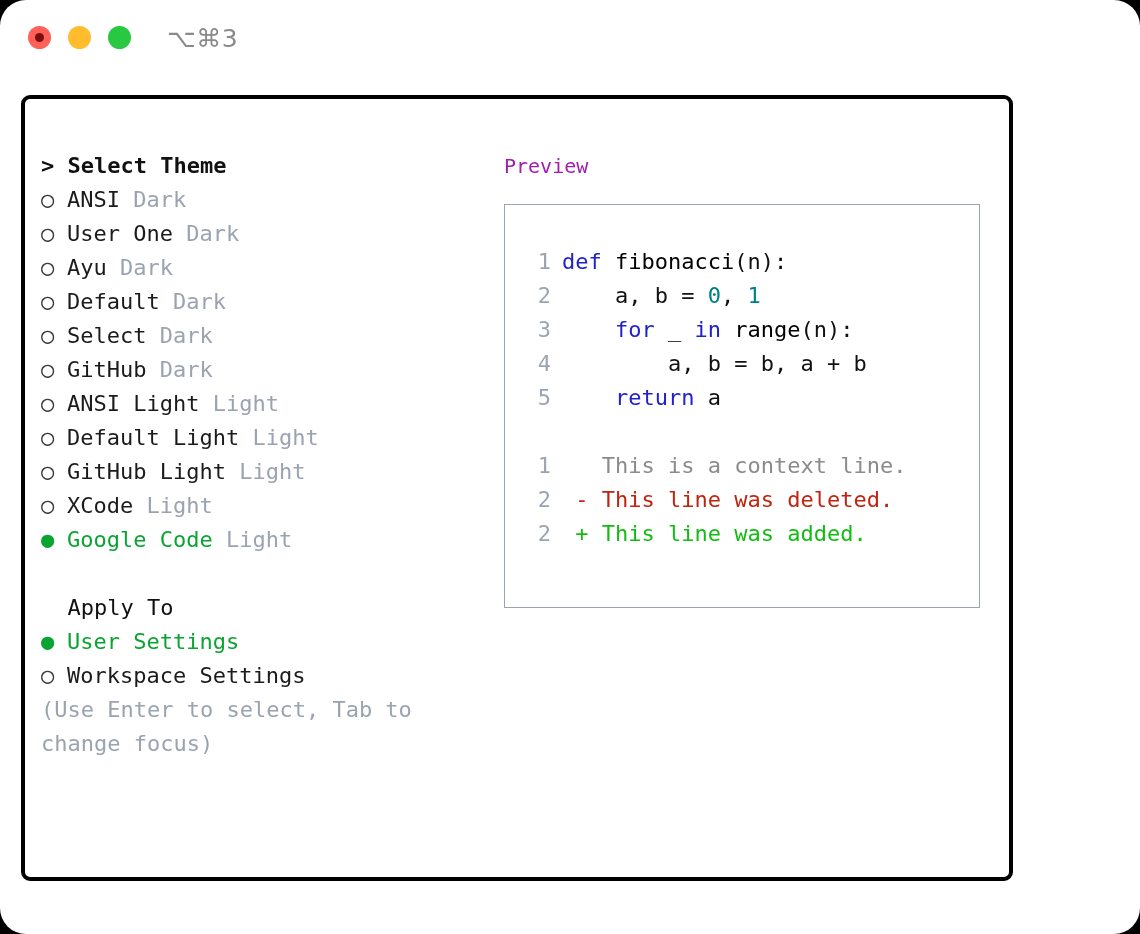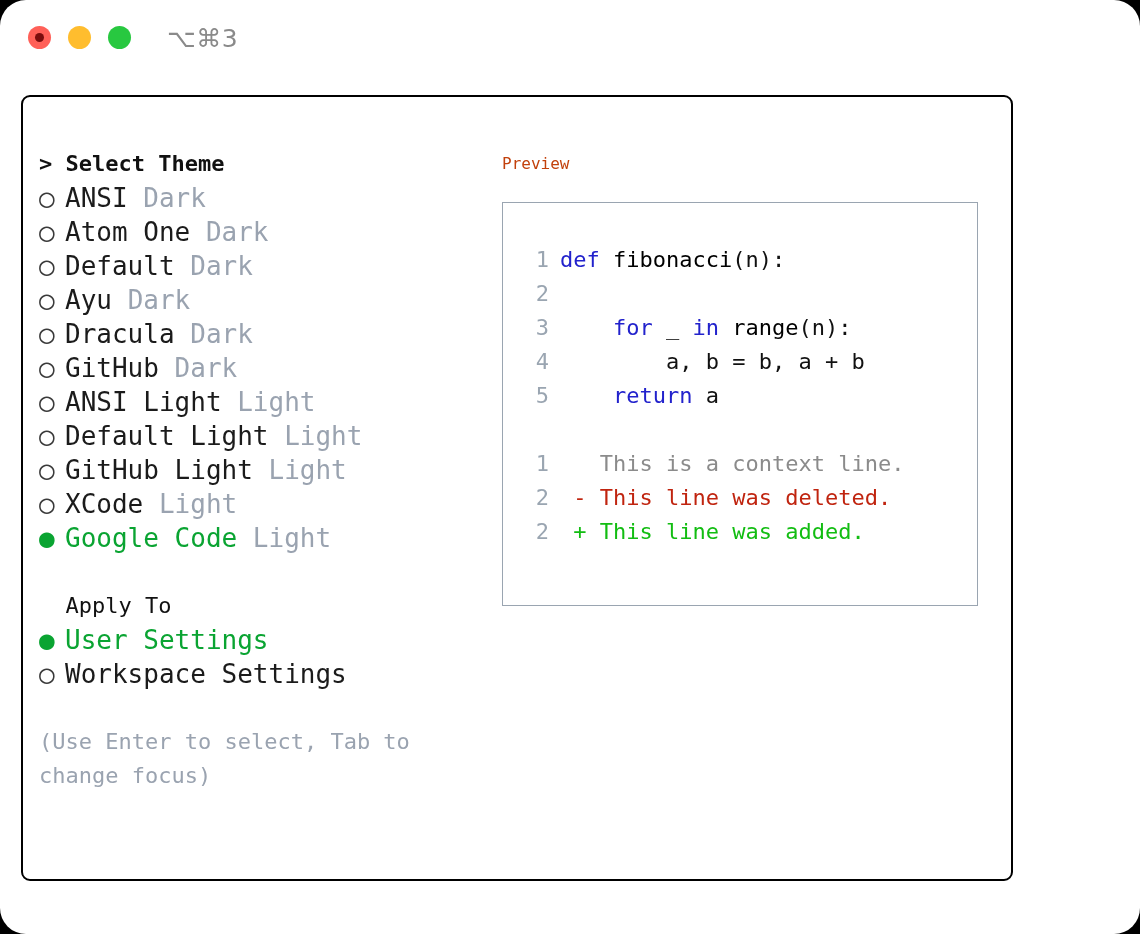--- a/index.html
+++ b/index.html
@@ -69,21 +69,21 @@
     white-space: pre;
   }
 
   
   #panel {
     position: absolute;
     left: 21px;
     top: 95px;
     width: 992px;
     height: 786px;
-    border: 2px solid #000000;
+    border: 4px solid #000000;
     border-radius: 9px;
     box-sizing: border-box;
     background: #ffffff;
   }
 
   
   #left-col {
     position: absolute;
     left: 16px;
     top: 50px;
@@ -94,57 +94,56 @@
     line-height: 34px;
     color: #111111;
     white-space: pre;
     height: 34px;
   }
   .section-header.bold { font-weight: bold; }
 
   .opt-row {
     height: 34px;
     line-height: 34px;
-    font-size: 26px;
+    font-size: 22px;
     white-space: pre;
     color: #1b1b1b;
     display: block;
   }
   .marker {
     display: inline-block;
     width: 26px;
     color: #3a3a3a;
   }
   .opt-row.selected .marker { color: #0aa432; }
   .opt-row.selected .opt-label { color: #0aa432; }
   .opt-label { color: #1b1b1b; }
   .opt-variant { color: #9aa3b0; }
 
   .spacer-row { height: 34px; }
 
   #hint {
-    margin-top: 34px;
     font-size: 22px;
     line-height: 34px;
     color: #9aa3b0;
     width: 400px;
     white-space: pre-wrap;
   }
 
   
   #right-col {
     position: absolute;
     left: 479px;
     top: 50px;
     width: 490px;
   }
   #preview-title {
-    font-size: 16px;
-    line-height: 34px;
-    color: #c2410c;
+    font-size: 20px;
+    line-height: 34px;
+    color: #a21caf;
     white-space: pre;
   }
   #preview-box {
     margin-top: 21px;
     width: 476px;
     height: 404px;
     border: 1px solid #9aa5b1;
     box-sizing: border-box;
     background: #ffffff;
     padding: 40px 0 0 0;
@@ -198,24 +197,24 @@
   </div>
 
   <div id="panel">
 
     <div id="left-col">
 
       <div class="section-header bold">&gt; Select Theme</div>
 
       <div id="theme-list">
           <div class="opt-row"><span class="marker">○</span><span class="opt-label">ANSI</span><span> </span><span class="opt-variant">Dark</span></div>
-          <div class="opt-row"><span class="marker">○</span><span class="opt-label">Atom One</span><span> </span><span class="opt-variant">Dark</span></div>
+          <div class="opt-row"><span class="marker">○</span><span class="opt-label">User One</span><span> </span><span class="opt-variant">Dark</span></div>
+          <div class="opt-row"><span class="marker">○</span><span class="opt-label">Ayu</span><span> </span><span class="opt-variant">Dark</span></div>
           <div class="opt-row"><span class="marker">○</span><span class="opt-label">Default</span><span> </span><span class="opt-variant">Dark</span></div>
-          <div class="opt-row"><span class="marker">○</span><span class="opt-label">Ayu</span><span> </span><span class="opt-variant">Dark</span></div>
-          <div class="opt-row"><span class="marker">○</span><span class="opt-label">Dracula</span><span> </span><span class="opt-variant">Dark</span></div>
+          <div class="opt-row"><span class="marker">○</span><span class="opt-label">Select</span><span> </span><span class="opt-variant">Dark</span></div>
           <div class="opt-row"><span class="marker">○</span><span class="opt-label">GitHub</span><span> </span><span class="opt-variant">Dark</span></div>
           <div class="opt-row"><span class="marker">○</span><span class="opt-label">ANSI Light</span><span> </span><span class="opt-variant">Light</span></div>
           <div class="opt-row"><span class="marker">○</span><span class="opt-label">Default Light</span><span> </span><span class="opt-variant">Light</span></div>
           <div class="opt-row"><span class="marker">○</span><span class="opt-label">GitHub Light</span><span> </span><span class="opt-variant">Light</span></div>
           <div class="opt-row"><span class="marker">○</span><span class="opt-label">XCode</span><span> </span><span class="opt-variant">Light</span></div>
           <div class="opt-row selected"><span class="marker">●</span><span class="opt-label">Google Code</span><span> </span><span class="opt-variant">Light</span></div>
         </div>
 
       <div class="spacer-row"></div>
 
@@ -228,21 +227,21 @@
 
       <div id="hint">(Use Enter to select, Tab to change focus)</div>
     </div>
 
     <div id="right-col">
       <div id="preview-title">Preview</div>
 
       <div id="preview-box">
         <div id="code-block">
             <div class="code-line"><span class="lineno">1</span><span class="code-text"><span class="tok-kw">def</span><span class="tok-plain"> </span><span class="tok-fn">fibonacci</span><span class="tok-plain">(n):</span></span></div>
-            <div class="code-line"><span class="lineno">2</span></div>
+            <div class="code-line"><span class="lineno">2</span><span class="code-text"><span class="tok-plain">    a, b = </span><span class="tok-num">0</span><span class="tok-plain">, </span><span class="tok-num">1</span></span></div>
             <div class="code-line"><span class="lineno">3</span><span class="code-text"><span class="tok-plain">    </span><span class="tok-kw">for</span><span class="tok-plain"> _ </span><span class="tok-kw">in</span><span class="tok-plain"> </span><span class="tok-fn">range</span><span class="tok-plain">(n):</span></span></div>
             <div class="code-line"><span class="lineno">4</span><span class="code-text"><span class="tok-plain">        a, b = b, a + b</span></span></div>
             <div class="code-line"><span class="lineno">5</span><span class="code-text"><span class="tok-plain">    </span><span class="tok-kw">return</span><span class="tok-plain"> a</span></span></div>
           </div>
         <div class="blank-line"></div>
         <div id="diff-block">
             <div class="code-line"><span class="lineno">1</span><span class="code-text diff-ctx">   This is a context line.</span></div>
             <div class="code-line"><span class="lineno">2</span><span class="code-text diff-del"> - This line was deleted.</span></div>
             <div class="code-line"><span class="lineno">2</span><span class="code-text diff-add"> + This line was added.</span></div>
           </div>

